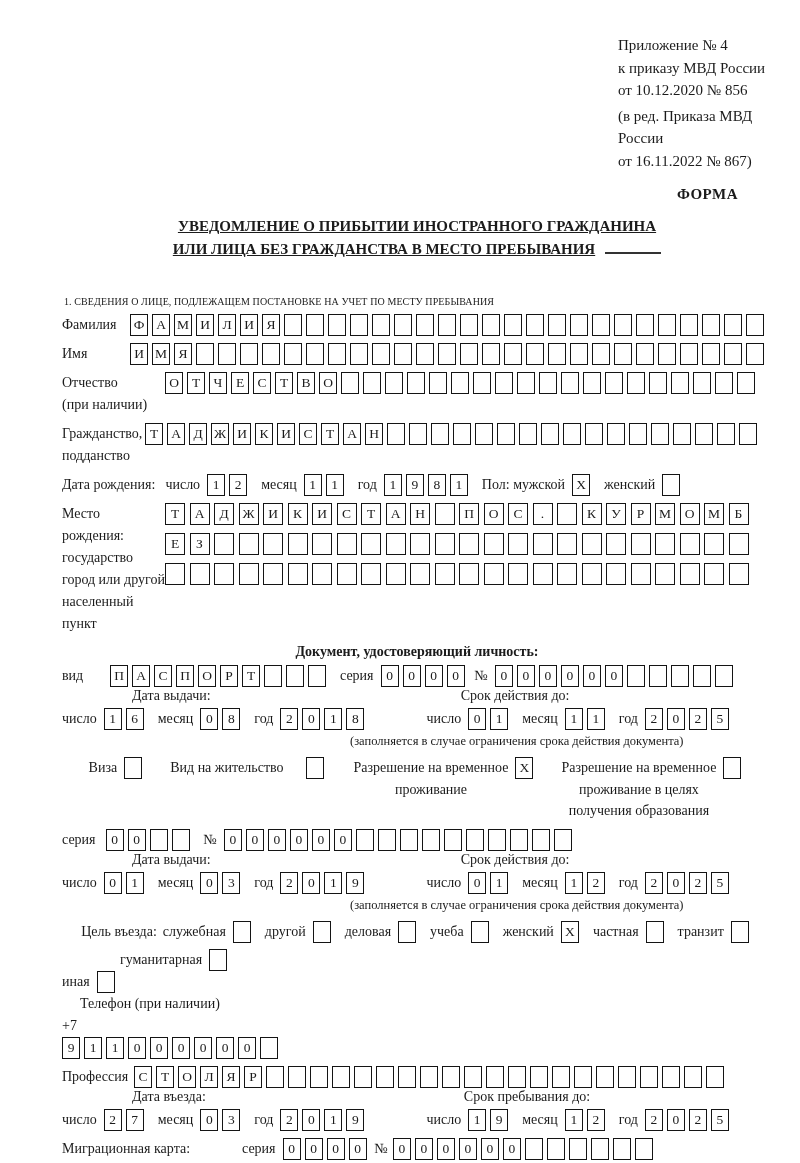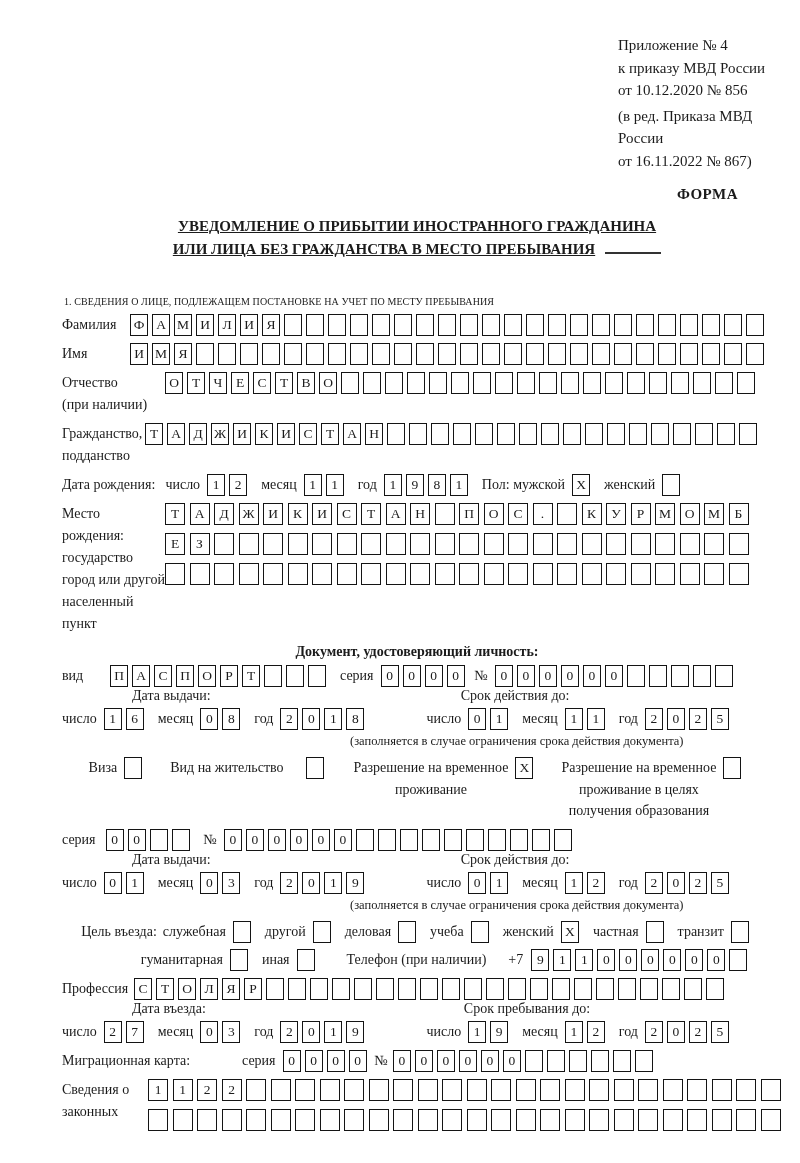--- a/index.html
+++ b/index.html
@@ -551,21 +551,21 @@
           <span class="cell"></span>
         </span>
       </span>
     <span class="cbgroup" style="margin-right:0;">
         <span class="cbl">транзит</span>
         <span class="cells">
           <span class="cell"></span>
         </span>
       </span>
   </div>
-  <div class="cbrow" style="margin-top:6px;">
+  <div class="cbrow" style="margin-top:6px;flex-direction:column;">
     <span class="cbgroup" style="margin-left:58px;">
         <span class="cbl">гуманитарная</span>
         <span class="cells">
           <span class="cell"></span>
         </span>
       </span>
     <span class="cbgroup">
         <span class="cbl">иная</span>
         <span class="cells">
           <span class="cell"></span>

